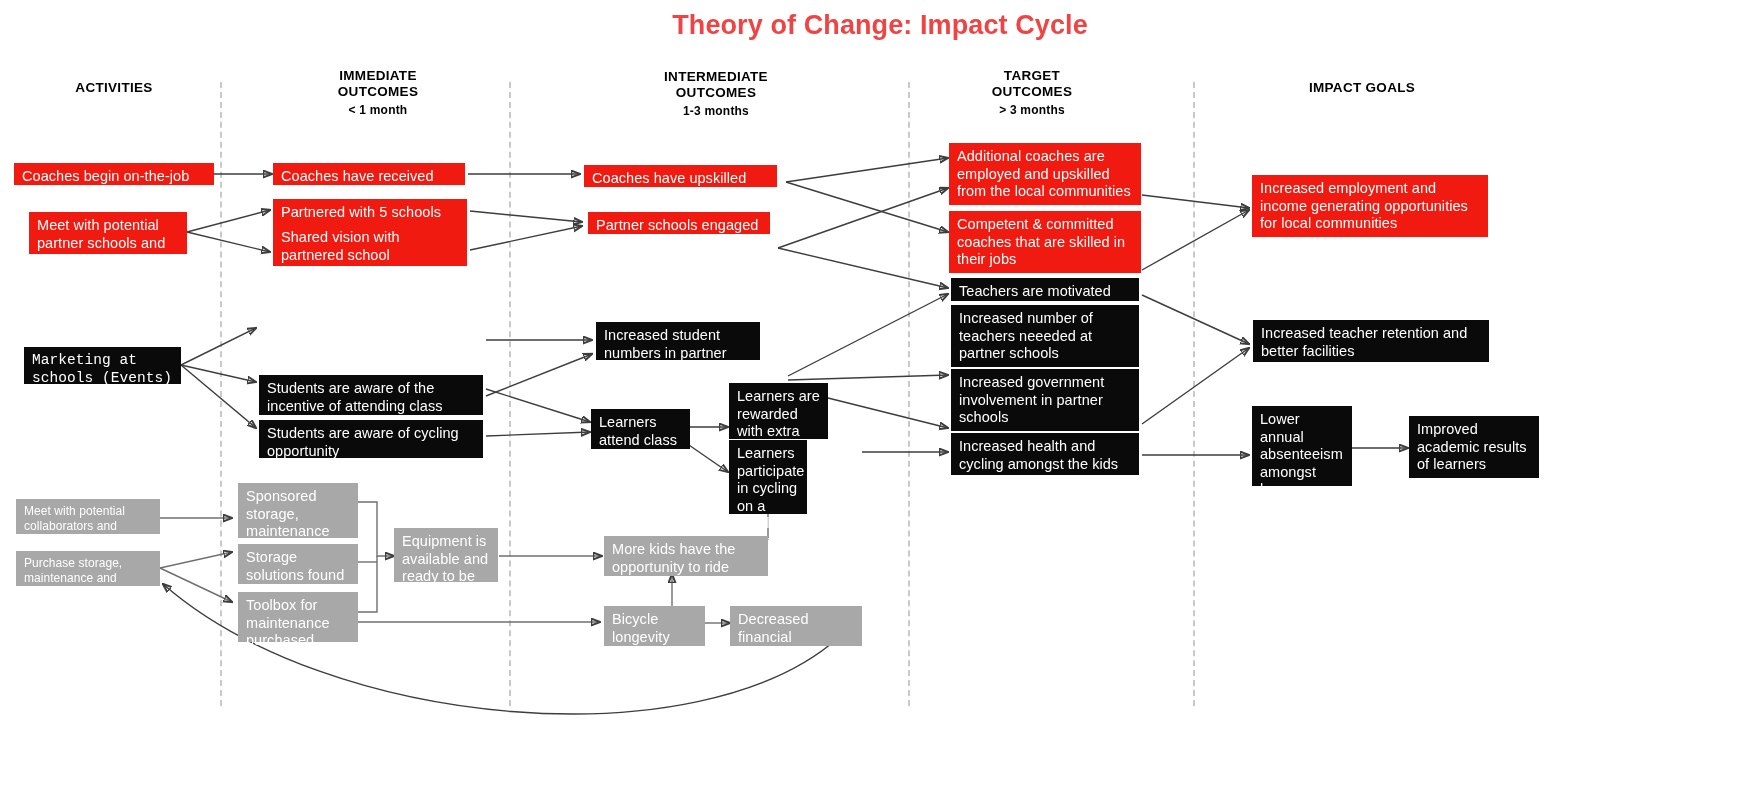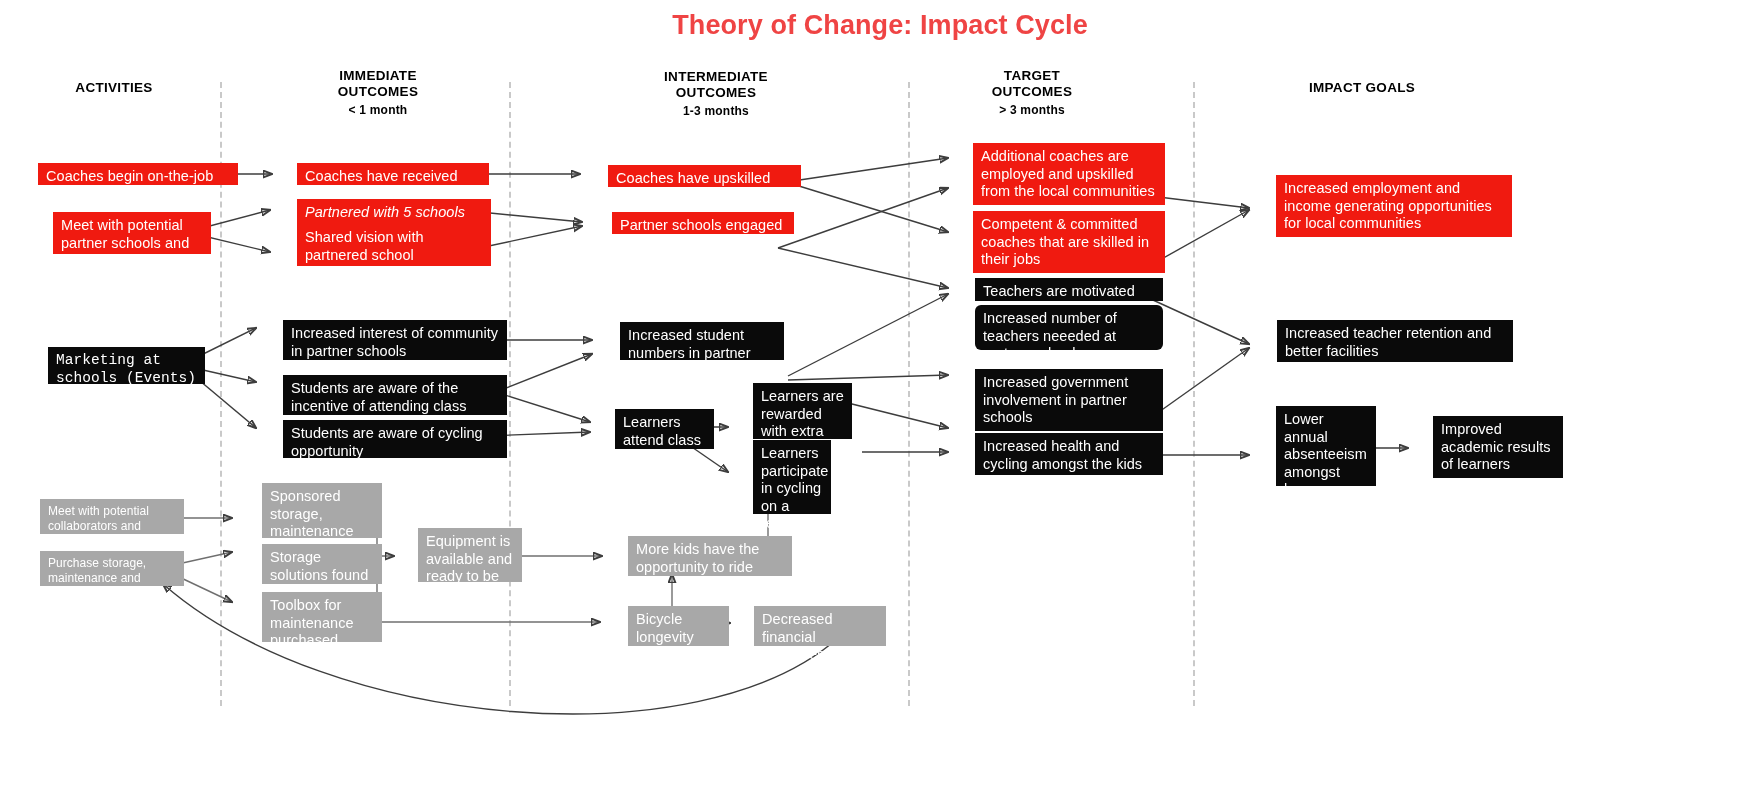--- a/index.html
+++ b/index.html
@@ -25,21 +25,20 @@
     position:absolute;top:82px;width:0;border-left:2px dashed #c9c9c9;
   }
 
   .node{
     position:absolute;box-sizing:border-box;
     color:#ffffff;
     display:flex;align-items:flex-start;
     padding:5px 7px 6px 8px;
     line-height:17.5px;
     letter-spacing:.05px;
-    margin-left:24px;
   }
   .node span{display:block;}
   .n-red{background:#F01A10;}
   .n-black{background:#0A0A0A;}
   .n-gray{background:#A8A8A8;}
   .fs15{font-size:14.5px;}
   .fs12{font-size:12px;line-height:15px;}
 
   svg.links{position:absolute;left:0;top:0;width:1760px;height:806px;overflow:visible;pointer-events:none;}
   svg.links path, svg.links line{fill:none;stroke:#3d3d3d;stroke-width:1.4;}
@@ -165,29 +164,26 @@
   <div class="node n-gray fs12" style="left:16px;top:499px;width:144px;height:35px;">
     <span>Meet with potential collaborators and funders</span>
   </div>
   <div class="node n-gray fs12" style="left:16px;top:551px;width:144px;height:35px;">
     <span>Purchase storage, maintenance and bicycles</span>
   </div>
 
   <div class="node n-red fs15" style="left:273px;top:163px;width:192px;height:22px;">
     <span>Coaches have received training</span>
   </div>
-  <div class="node n-red fs15" style="left:273px;top:199px;width:194px;height:32px;font-style:italic;">
+  <div class="node n-red fs15" style="left:273px;top:199px;width:194px;height:32px;">
     <span>Partnered with 5 schools</span>
   </div>
   <div class="node n-red fs15" style="left:273px;top:224px;width:194px;height:42px;">
     <span>Shared vision with partnered school leadership</span>
   </div>
-  <div class="node n-black fs15" style="left:259px;top:320px;width:224px;height:40px;">
-    <span>Increased interest of community in partner schools</span>
-  </div>
   <div class="node n-black fs15" style="left:259px;top:375px;width:224px;height:40px;">
     <span>Students are aware of the incentive of attending class regularly</span>
   </div>
   <div class="node n-black fs15" style="left:259px;top:420px;width:224px;height:38px;">
     <span>Students are aware of cycling opportunity</span>
   </div>
   <div class="node n-gray fs15" style="left:238px;top:483px;width:120px;height:55px;">
     <span>Sponsored storage, maintenance and bicycles</span>
   </div>
   <div class="node n-gray fs15" style="left:238px;top:544px;width:120px;height:40px;">
@@ -230,21 +226,21 @@
 
   <div class="node n-red fs15" style="left:949px;top:143px;width:192px;height:62px;">
     <span>Additional coaches are employed and upskilled from the local communities</span>
   </div>
   <div class="node n-red fs15" style="left:949px;top:211px;width:192px;height:62px;">
     <span>Competent &amp; committed coaches that are skilled in their jobs</span>
   </div>
   <div class="node n-black fs15" style="left:951px;top:278px;width:188px;height:23px;">
     <span>Teachers are motivated</span>
   </div>
-  <div class="node n-black fs15" style="left:951px;top:305px;width:188px;height:45px;border-radius:6px;">
+  <div class="node n-black fs15" style="left:951px;top:305px;width:188px;height:62px;">
     <span>Increased number of teachers neeeded at partner schools</span>
   </div>
   <div class="node n-black fs15" style="left:951px;top:369px;width:188px;height:62px;">
     <span>Increased government involvement in partner schools</span>
   </div>
   <div class="node n-black fs15" style="left:951px;top:433px;width:188px;height:42px;">
     <span>Increased health  and cycling amongst the kids</span>
   </div>
 
   <div class="node n-red fs15" style="left:1252px;top:175px;width:236px;height:62px;">

